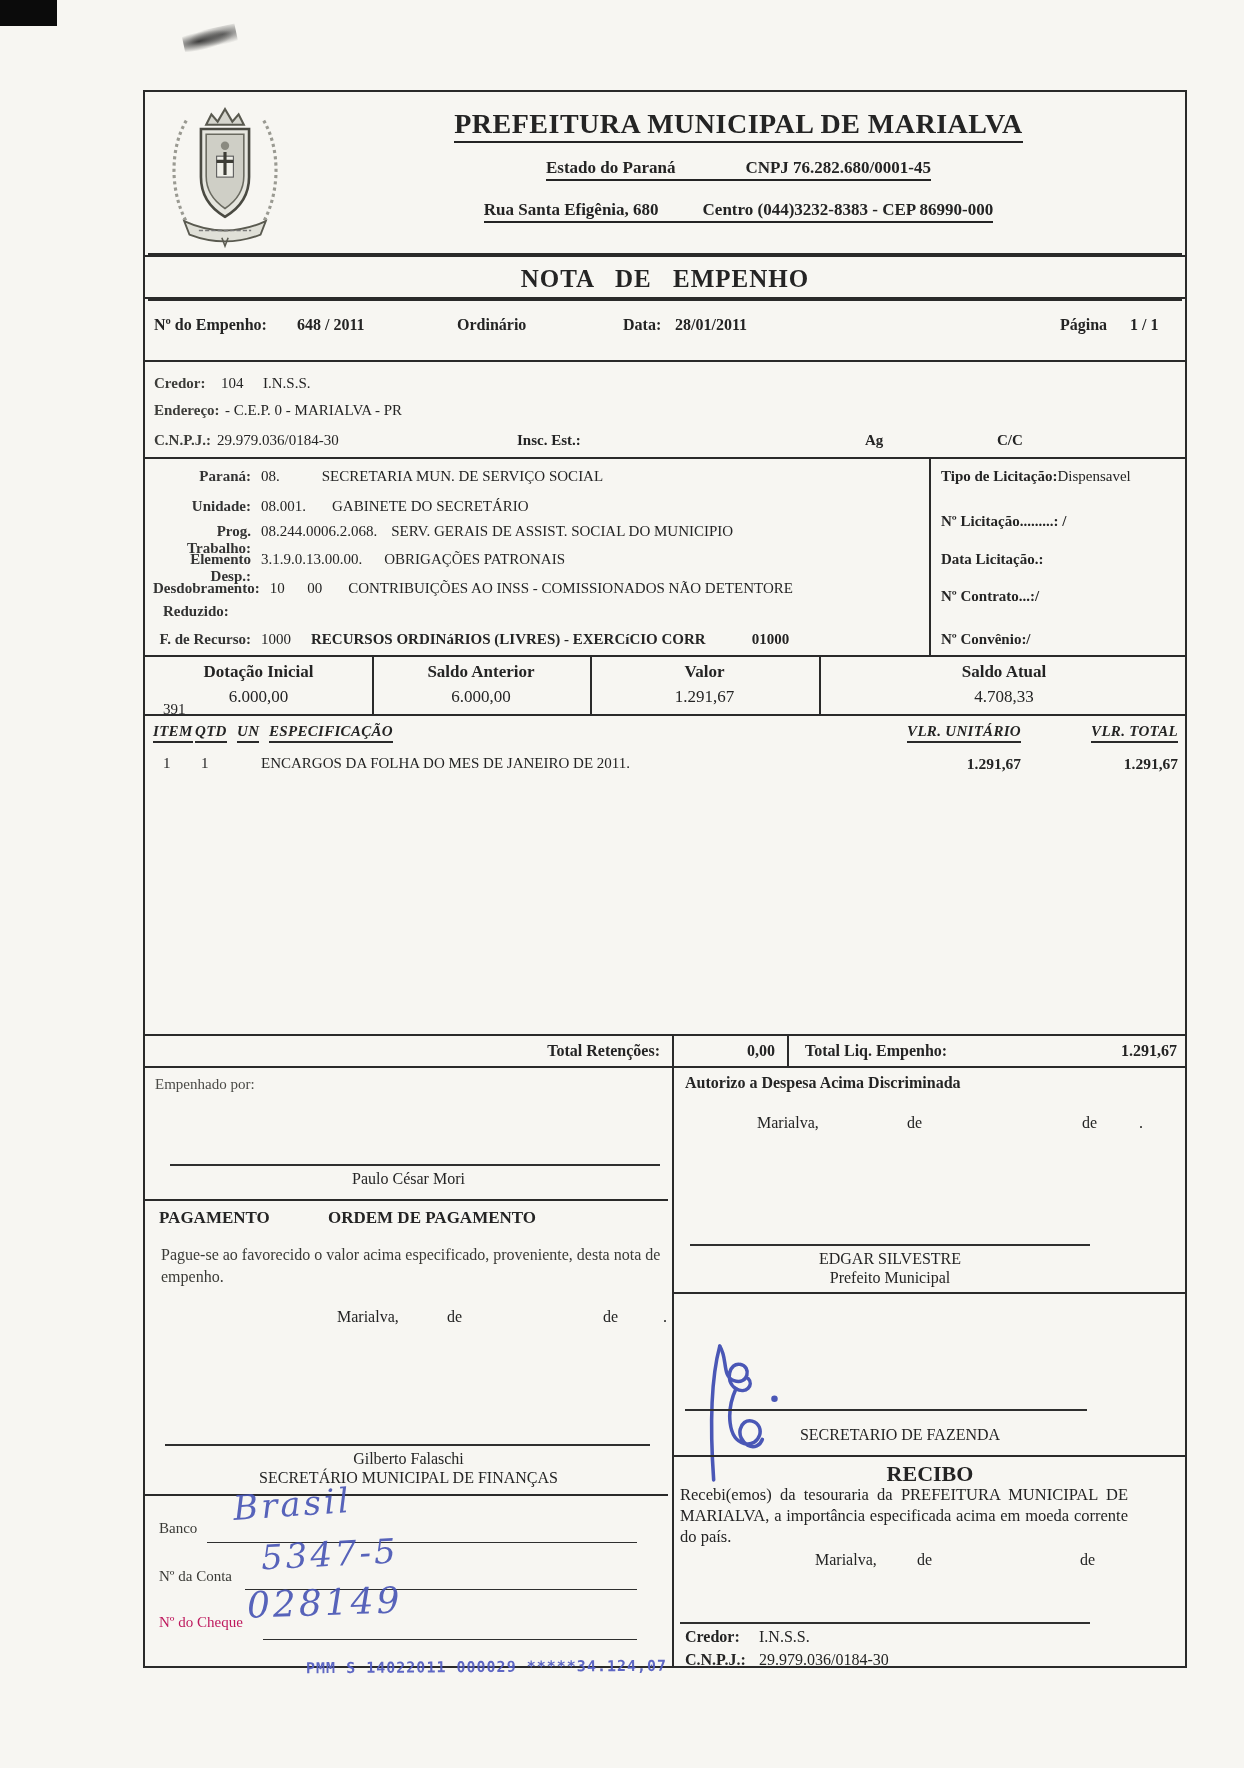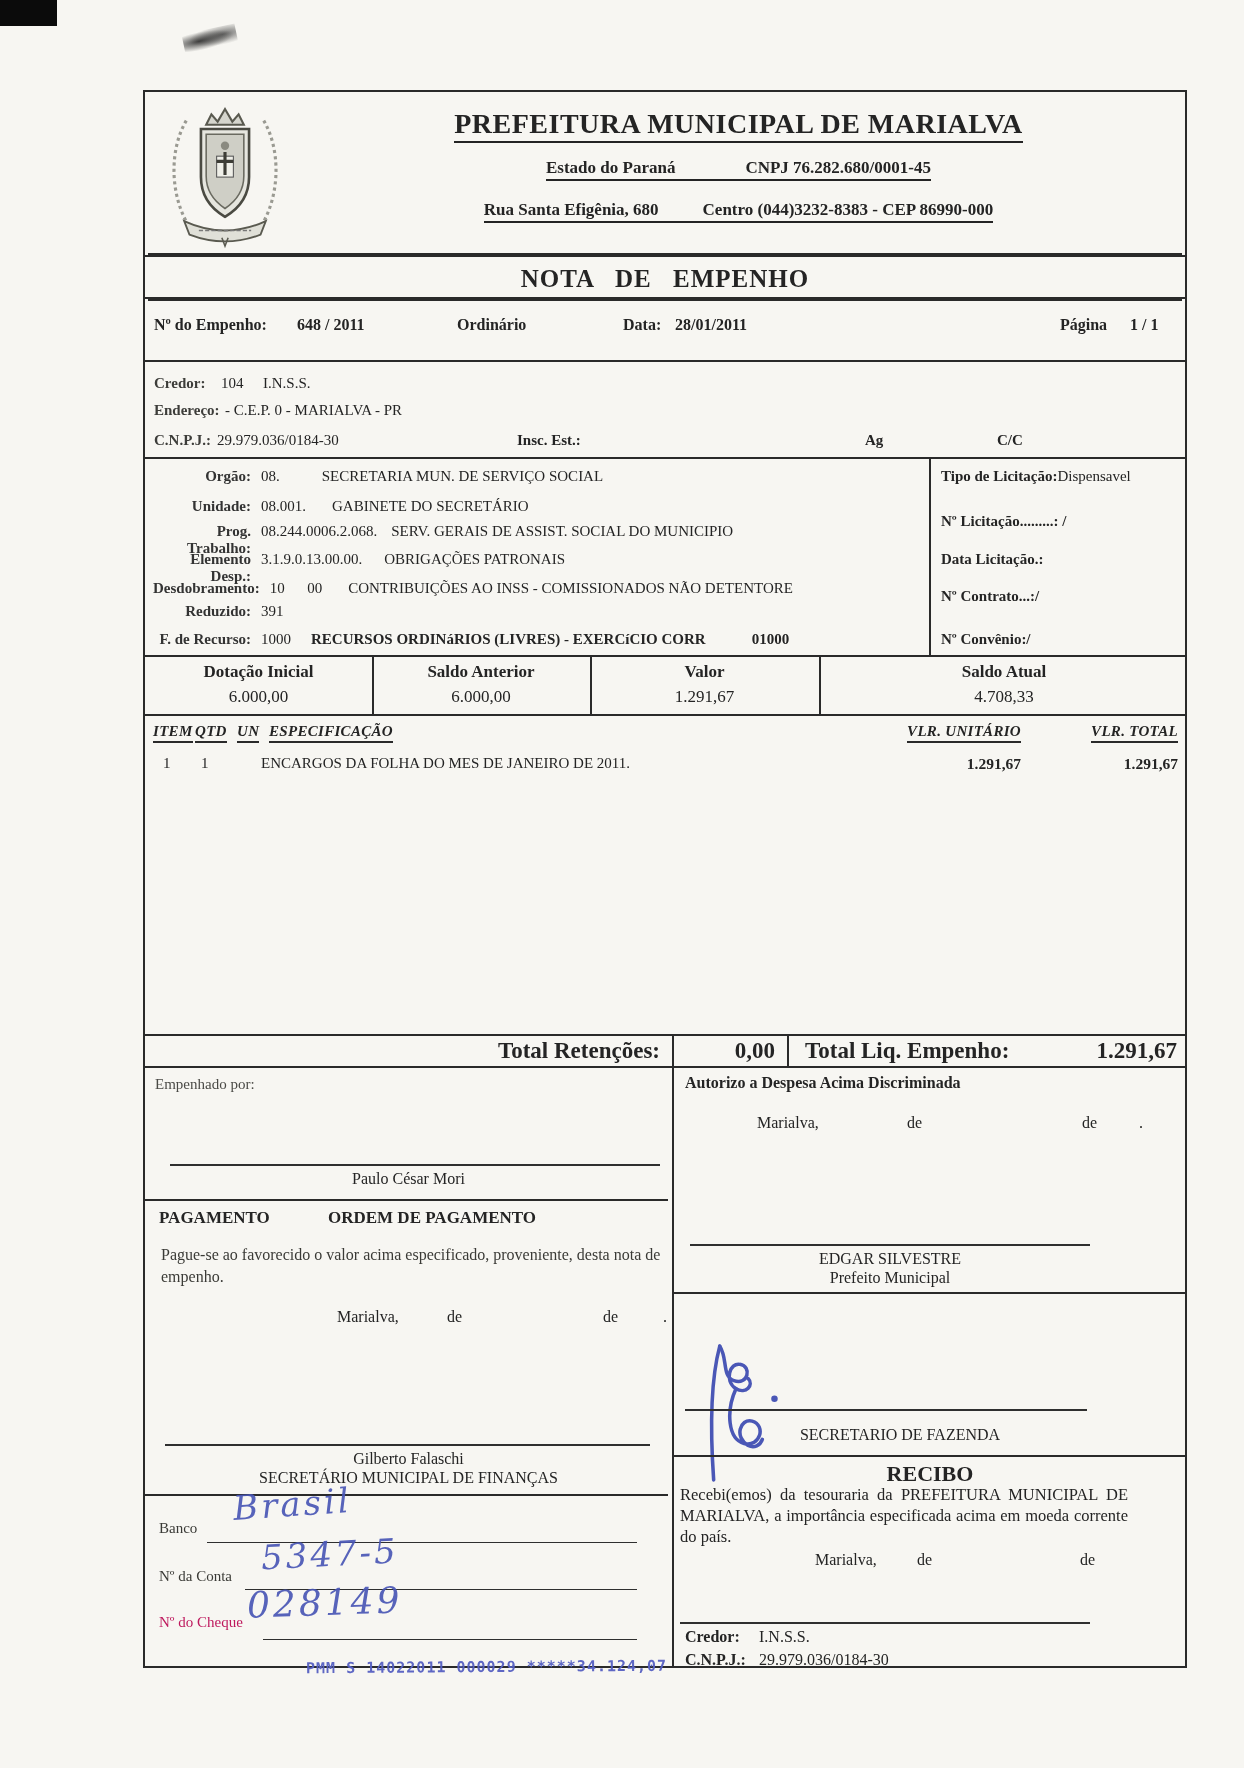--- a/index.html
+++ b/index.html
@@ -33,21 +33,21 @@
   .cc{margin-left:10px;white-space:pre;}
   .cd{white-space:nowrap;}
   .licit{position:absolute;left:796px;top:365px;width:240px;height:198px;font-size:15px;font-weight:bold;}
   .licit > div{position:absolute;left:0;}
   .dotcol{position:absolute;text-align:center;}
   .dothead{font-size:17px;font-weight:bold;}
   .dotval{font-size:17px;}
   .ih{position:absolute;font-size:15px;font-weight:bold;font-style:italic;border-bottom:2px solid #2a2a2a;padding-bottom:1px;letter-spacing:.3px;}
   .irow{position:absolute;left:0;right:0;top:663px;height:20px;font-size:15px;}
   .amt{font-weight:bold;font-size:15.5px;}
-  .totalsrow{position:absolute;left:0;right:0;top:942px;height:34px;border-top:2px solid #2a2a2a;border-bottom:2px solid #2a2a2a;box-sizing:border-box;font-size:23px;font-weight:bold;}
+  .totalsrow{position:absolute;left:0;right:0;top:942px;height:34px;border-top:2px solid #2a2a2a;border-bottom:2px solid #2a2a2a;box-sizing:border-box;font-size:16px;font-weight:bold;}
   .tcell{position:absolute;top:0;height:100%;line-height:30px;box-sizing:border-box;}
   .hand{position:absolute;font-family:"DejaVu Serif",serif;font-style:italic;font-weight:400;
         color:#4a57b6;opacity:.92;letter-spacing:3px;white-space:nowrap;}
   .stamp{position:absolute;left:306px;top:1658px;z-index:6;font-family:"DejaVu Sans Mono",monospace;
          font-weight:bold;font-size:15px;letter-spacing:1px;color:#5660c2;transform:rotate(-.4deg);opacity:.95;}
   .corner-mark{position:absolute;left:0;top:0;width:57px;height:26px;background:#0b0b0b;}
   .smudge{position:absolute;left:183px;top:29px;width:54px;height:20px;transform:rotate(-12deg);
           background:radial-gradient(ellipse at 30% 50%,rgba(35,35,35,.85),rgba(35,35,35,0) 65%),
                      radial-gradient(ellipse at 75% 40%,rgba(50,50,50,.7),rgba(50,50,50,0) 60%);}
   .small-note{font-size:15px;font-family:Liberation Serif, serif;}
@@ -113,21 +113,21 @@
     <div class="cred" style="top:340px;">
       <span class="abs lbl" style="left:9px;">C.N.P.J.:</span>
       <span class="abs" style="left:72px;">29.979.036/0184-30</span>
       <span class="abs b" style="left:372px;">Insc. Est.:</span>
       <span class="abs b" style="left:720px;">Ag</span>
       <span class="abs b" style="left:852px;">C/C</span>
     </div>
     <div class="hl" style="top:365px;"></div>
 
     <div class="crow" style="top:376px;">
-      <span class="cl">Orgão:</span>
+      <span class="cl">Paraná:</span>
       <span class="cc">08.</span>
       <span class="cd" style="margin-left:42px;">SECRETARIA MUN. DE SERVIÇO SOCIAL</span>
     </div>
     <div class="crow" style="top:406px;">
       <span class="cl">Unidade:</span>
       <span class="cc">08.001.</span>
       <span class="cd" style="margin-left:26px;">GABINETE DO SECRETÁRIO</span>
     </div>
     <div class="crow" style="top:431px;">
       <span class="cl">Prog. Trabalho:</span>
@@ -137,21 +137,21 @@
     <div class="crow" style="top:459px;">
       <span class="cl">Elemento Desp.:</span>
       <span class="cc">3.1.9.0.13.00.00.</span>
       <span class="cd" style="margin-left:22px;">OBRIGAÇÕES PATRONAIS</span>
     </div>
     <div class="crow" style="top:488px;">
       <span class="cl">Desdobramento:</span>
       <span class="cc">10      00</span>
       <span class="cd" style="margin-left:26px;">CONTRIBUIÇÕES AO INSS - COMISSIONADOS NÃO DETENTORE</span>
     </div>
-    <div class="crow" style="top:511px;">
+    <div class="crow" style="top:511px;flex-direction:column;">
       <span class="cl">Reduzido:</span>
       <span class="cc">391</span>
     </div>
     <div class="crow" style="top:539px;">
       <span class="cl">F. de Recurso:</span>
       <span class="cc">1000</span>
       <span class="cd b" style="margin-left:20px;">RECURSOS ORDINáRIOS (LIVRES) - EXERCíCIO CORR</span>
       <span class="cd b" style="margin-left:46px;">01000</span>
     </div>
     <div class="vl" style="left:784px;top:365px;height:198px;"></div>

